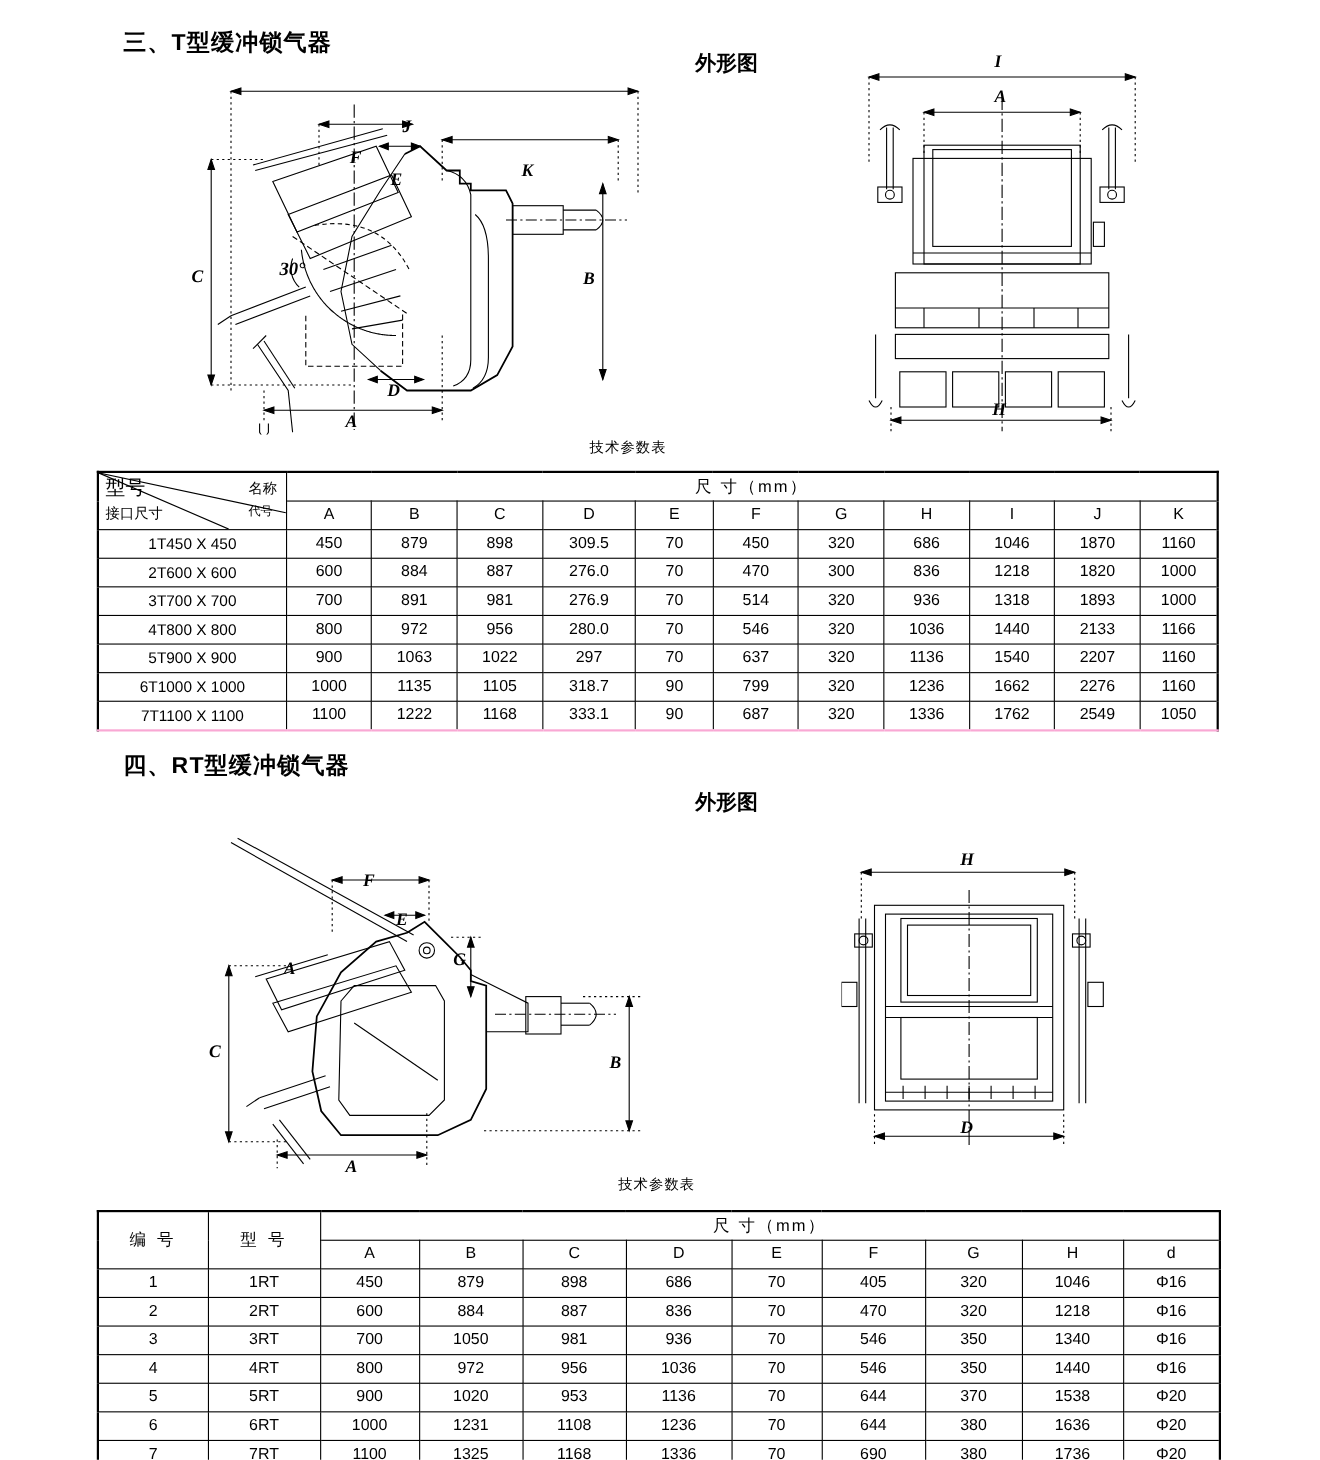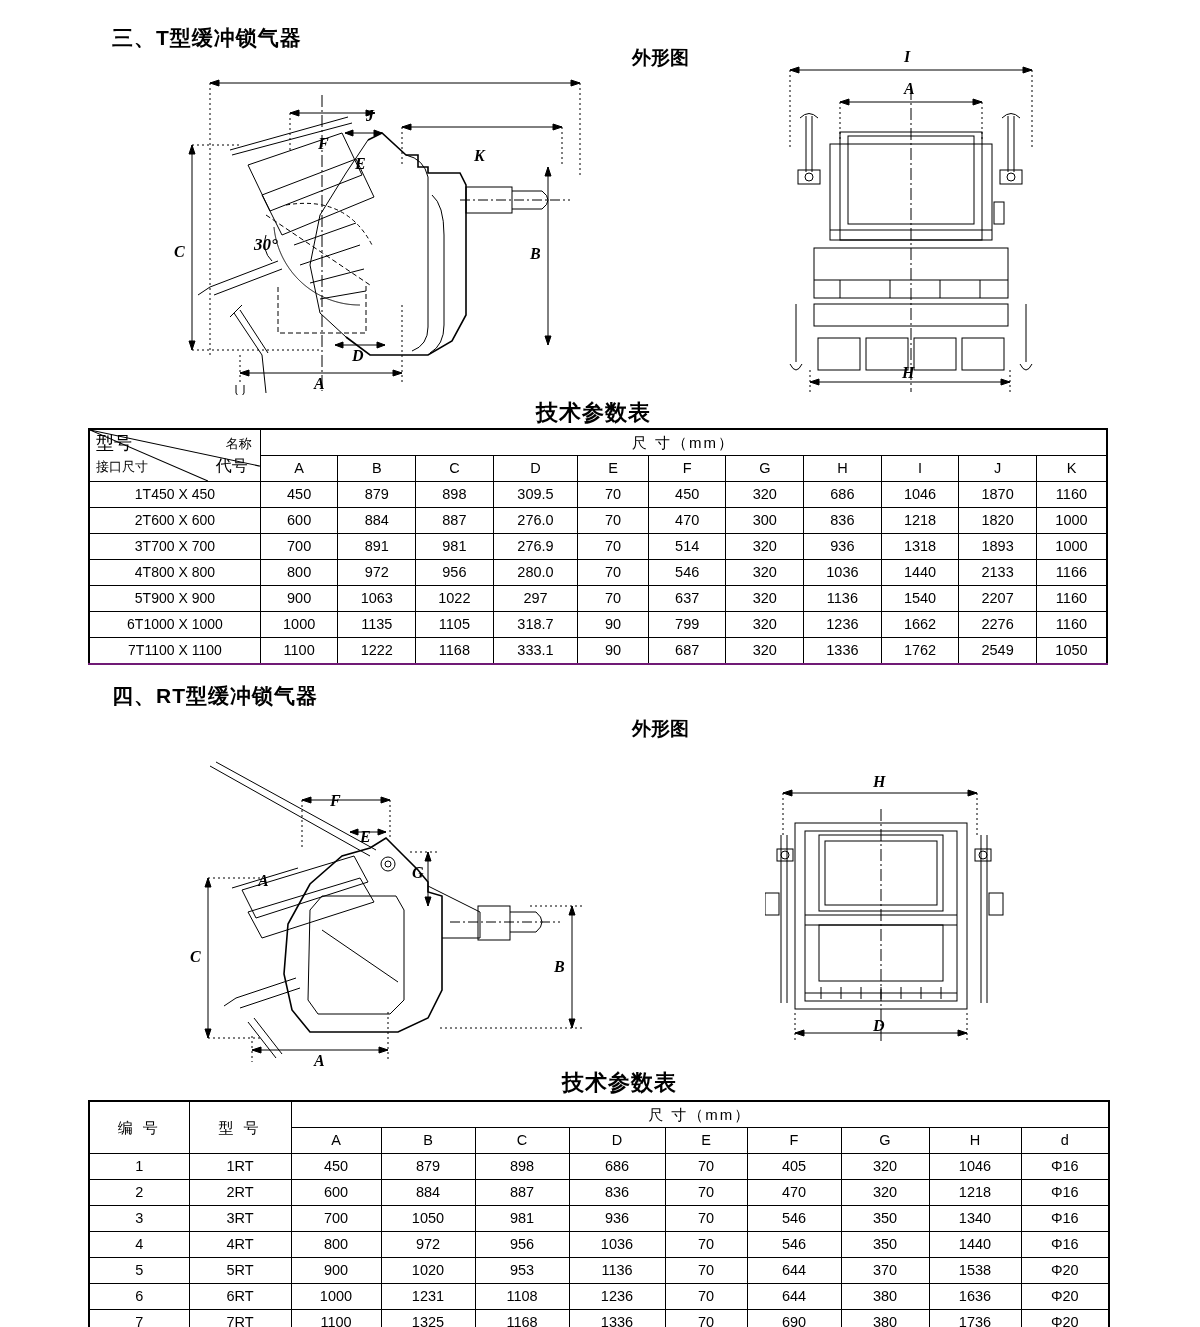--- a/index.html
+++ b/index.html
@@ -23,22 +23,22 @@
   .section-title {
     font-size: 21px;
     font-weight: bold;
     letter-spacing: 1px;
   }
   .center-label {
     font-size: 19px;
     font-weight: bold;
   }
   .table-caption {
-    font-size: 22px;
-    font-weight: bold;
+    font-size: 13px;
+    font-weight: normal;
     letter-spacing: 1px;
   }
 
   
   table.spec {
     border-collapse: collapse;
     width: 1020px;
     font-size: 14.5px;
     table-layout: fixed;
   }
@@ -46,21 +46,21 @@
     border: 1px solid #000;
     text-align: center;
     font-weight: normal;
     padding: 1px 0;
     height: 23px;
     line-height: 23px;
   }
   table.spec .outer-l { border-left: 2px solid #000; }
   table.spec .outer-r { border-right: 2px solid #000; margin-top: 12px; }
   table.spec .outer-t { border-top: 2px solid #000; }
-  table.spec .outer-b { border-bottom: 2px solid #701a75; }
+  table.spec .outer-b { border-bottom: 2px solid #f9a8d4; }
 
   .corner-cell {
     position: relative;
     height: 48px !important;
     padding: 0 !important;
     overflow: hidden;
   }
   .corner-cell .diag {
     position: absolute;
     left: 0; top: 0;
@@ -290,21 +290,21 @@
       <tbody>
           <tr>
         <td class="corner-cell outer-l outer-t" rowspan="2">
           <svg class="diag" viewBox="0 0 170 48" preserveAspectRatio="none">
             <line x1="0" y1="0" x2="170" y2="34" stroke="#000" stroke-width="1"></line>
             <line x1="0" y1="0" x2="118" y2="48" stroke="#000" stroke-width="1"></line>
           </svg>
           <span class="br">名称</span>
           <span class="tl">接口尺寸</span>
           <span style="position:absolute; left:6px; top:2px; font-size:18px;">型号</span>
-          <span style="position:absolute; right:12px; top:24px; font-size:16px;">代号</span>
+          <span style="position:absolute; right:12px; top:24px; font-size:11px;">代号</span>
         </td>
         <td class="dim-head outer-t outer-r" colspan="11">尺     寸（mm）</td>
       </tr>
       <tr>
         <td class="colhead">A</td>
         <td class="colhead">B</td>
         <td class="colhead">C</td>
         <td class="colhead">D</td>
         <td class="colhead">E</td>
         <td class="colhead">F</td>

